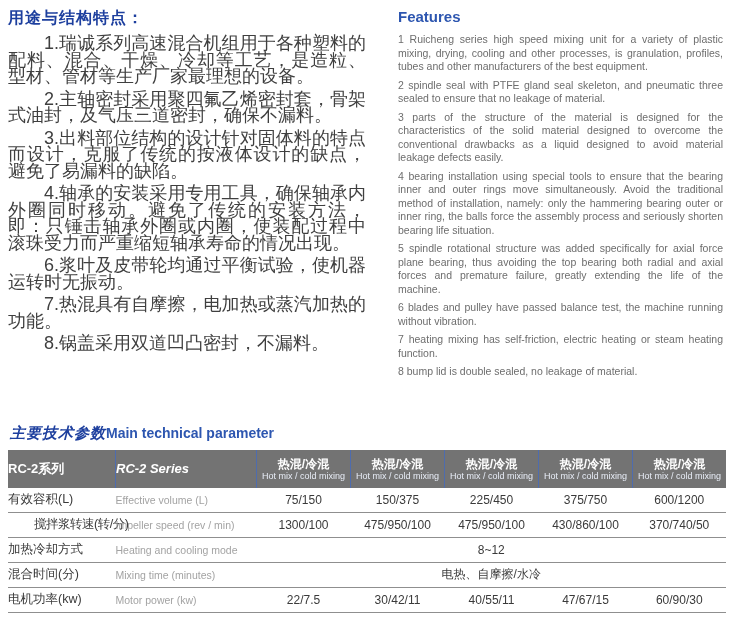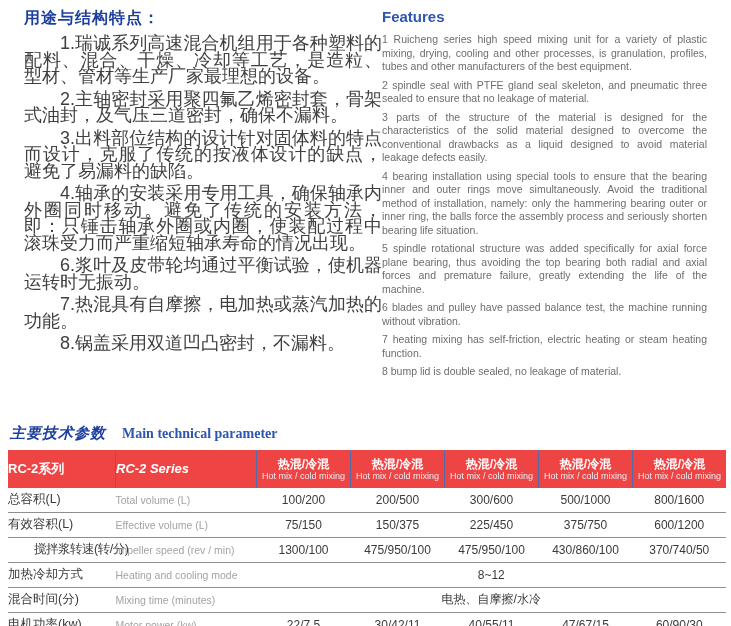--- a/index.html
+++ b/index.html
@@ -5,21 +5,21 @@
   html,body{margin:0;padding:0;background:#ffffff;}
   body{
     width:731px;height:626px;
     font-family:"Liberation Sans","DejaVu Sans",sans-serif;
     color:#3a3a3a;
     -webkit-font-smoothing:antialiased;
   }
   .page{position:relative;width:731px;height:626px;box-sizing:border-box;padding:6px 8px 0 8px;overflow:hidden;}
 
   
-  .top-columns{display:flex;justify-content:center;}
+  .top-columns{display:flex;justify-content:space-between;}
   .col-left{width:358px;}
   .col-right{width:325px;}
 
   .zh-title{
     margin:2px 0 6px 0;
     font-size:16px;font-weight:bold;color:#1d3f9e;
     letter-spacing:1px;
   }
   .col-left p{
     margin:6px 0;
@@ -33,27 +33,27 @@
   .col-right p{
     margin:5px 0;
     font-size:10.5px;line-height:13.5px;color:#6d6d6d;
     text-align:justify;
   }
 
   
   .table-block{margin-top:40px;}
   .table-title{margin:0 0 7px 2px;}
   .table-title .tt-zh{font-size:15px;font-weight:bold;color:#1d3f9e;letter-spacing:1px;font-style:italic;}
-  .table-title .tt-en{font-size:14px;font-weight:bold;color:#2d56b0;margin-left:16px;font-family:Liberation Serif, serif;}
+  .table-title .tt-en{font-size:14px;font-weight:bold;color:#2d56b0;margin-left:0;}
 
   table.spec{
     width:715px;border-collapse:collapse;table-layout:fixed;
   }
   table.spec thead th{
-    background:#ef4444;color:#ffffff;
+    background:#737373;color:#ffffff;
     height:38px;vertical-align:middle;
     font-weight:bold;padding:0;
     border-left:1px solid #4e6cae;
   }
   table.spec thead th:first-child{border-left:none;}
   th.c1{width:107px;text-align:left;padding-left:26px;font-size:13px;}
   th.c2{width:140px;text-align:left;padding-left:6px;font-size:13px;font-style:italic;}
   th.cd{width:93px;text-align:center;}
   th.cd .h-zh{display:block;font-size:12px;font-weight:bold;line-height:14px;margin-top:2px;}
   th.cd .h-en{display:block;font-size:9px;font-weight:normal;line-height:11px;color:#e8edf7;}
@@ -127,29 +127,20 @@
             <span class="h-en">Hot mix / cold mixing</span>
           </th>
           <th class="cd">
             <span class="h-zh">热混/冷混</span>
             <span class="h-en">Hot mix / cold mixing</span>
           </th>
         </tr>
       </thead>
       <tbody>
         <tr>
-          <td class="zh">总容积(L)</td>
-          <td class="en">Total volume (L)</td>
-          <td class="val">100/200</td>
-          <td class="val">200/500</td>
-          <td class="val">300/600</td>
-          <td class="val">500/1000</td>
-          <td class="val">800/1600</td>
-        </tr>
-        <tr>
           <td class="zh">有效容积(L)</td>
           <td class="en">Effective volume (L)</td>
           <td class="val">75/150</td>
           <td class="val">150/375</td>
           <td class="val">225/450</td>
           <td class="val">375/750</td>
           <td class="val">600/1200</td>
         </tr>
         <tr>
           <td class="zh tight">搅拌浆转速(转/分)</td>

